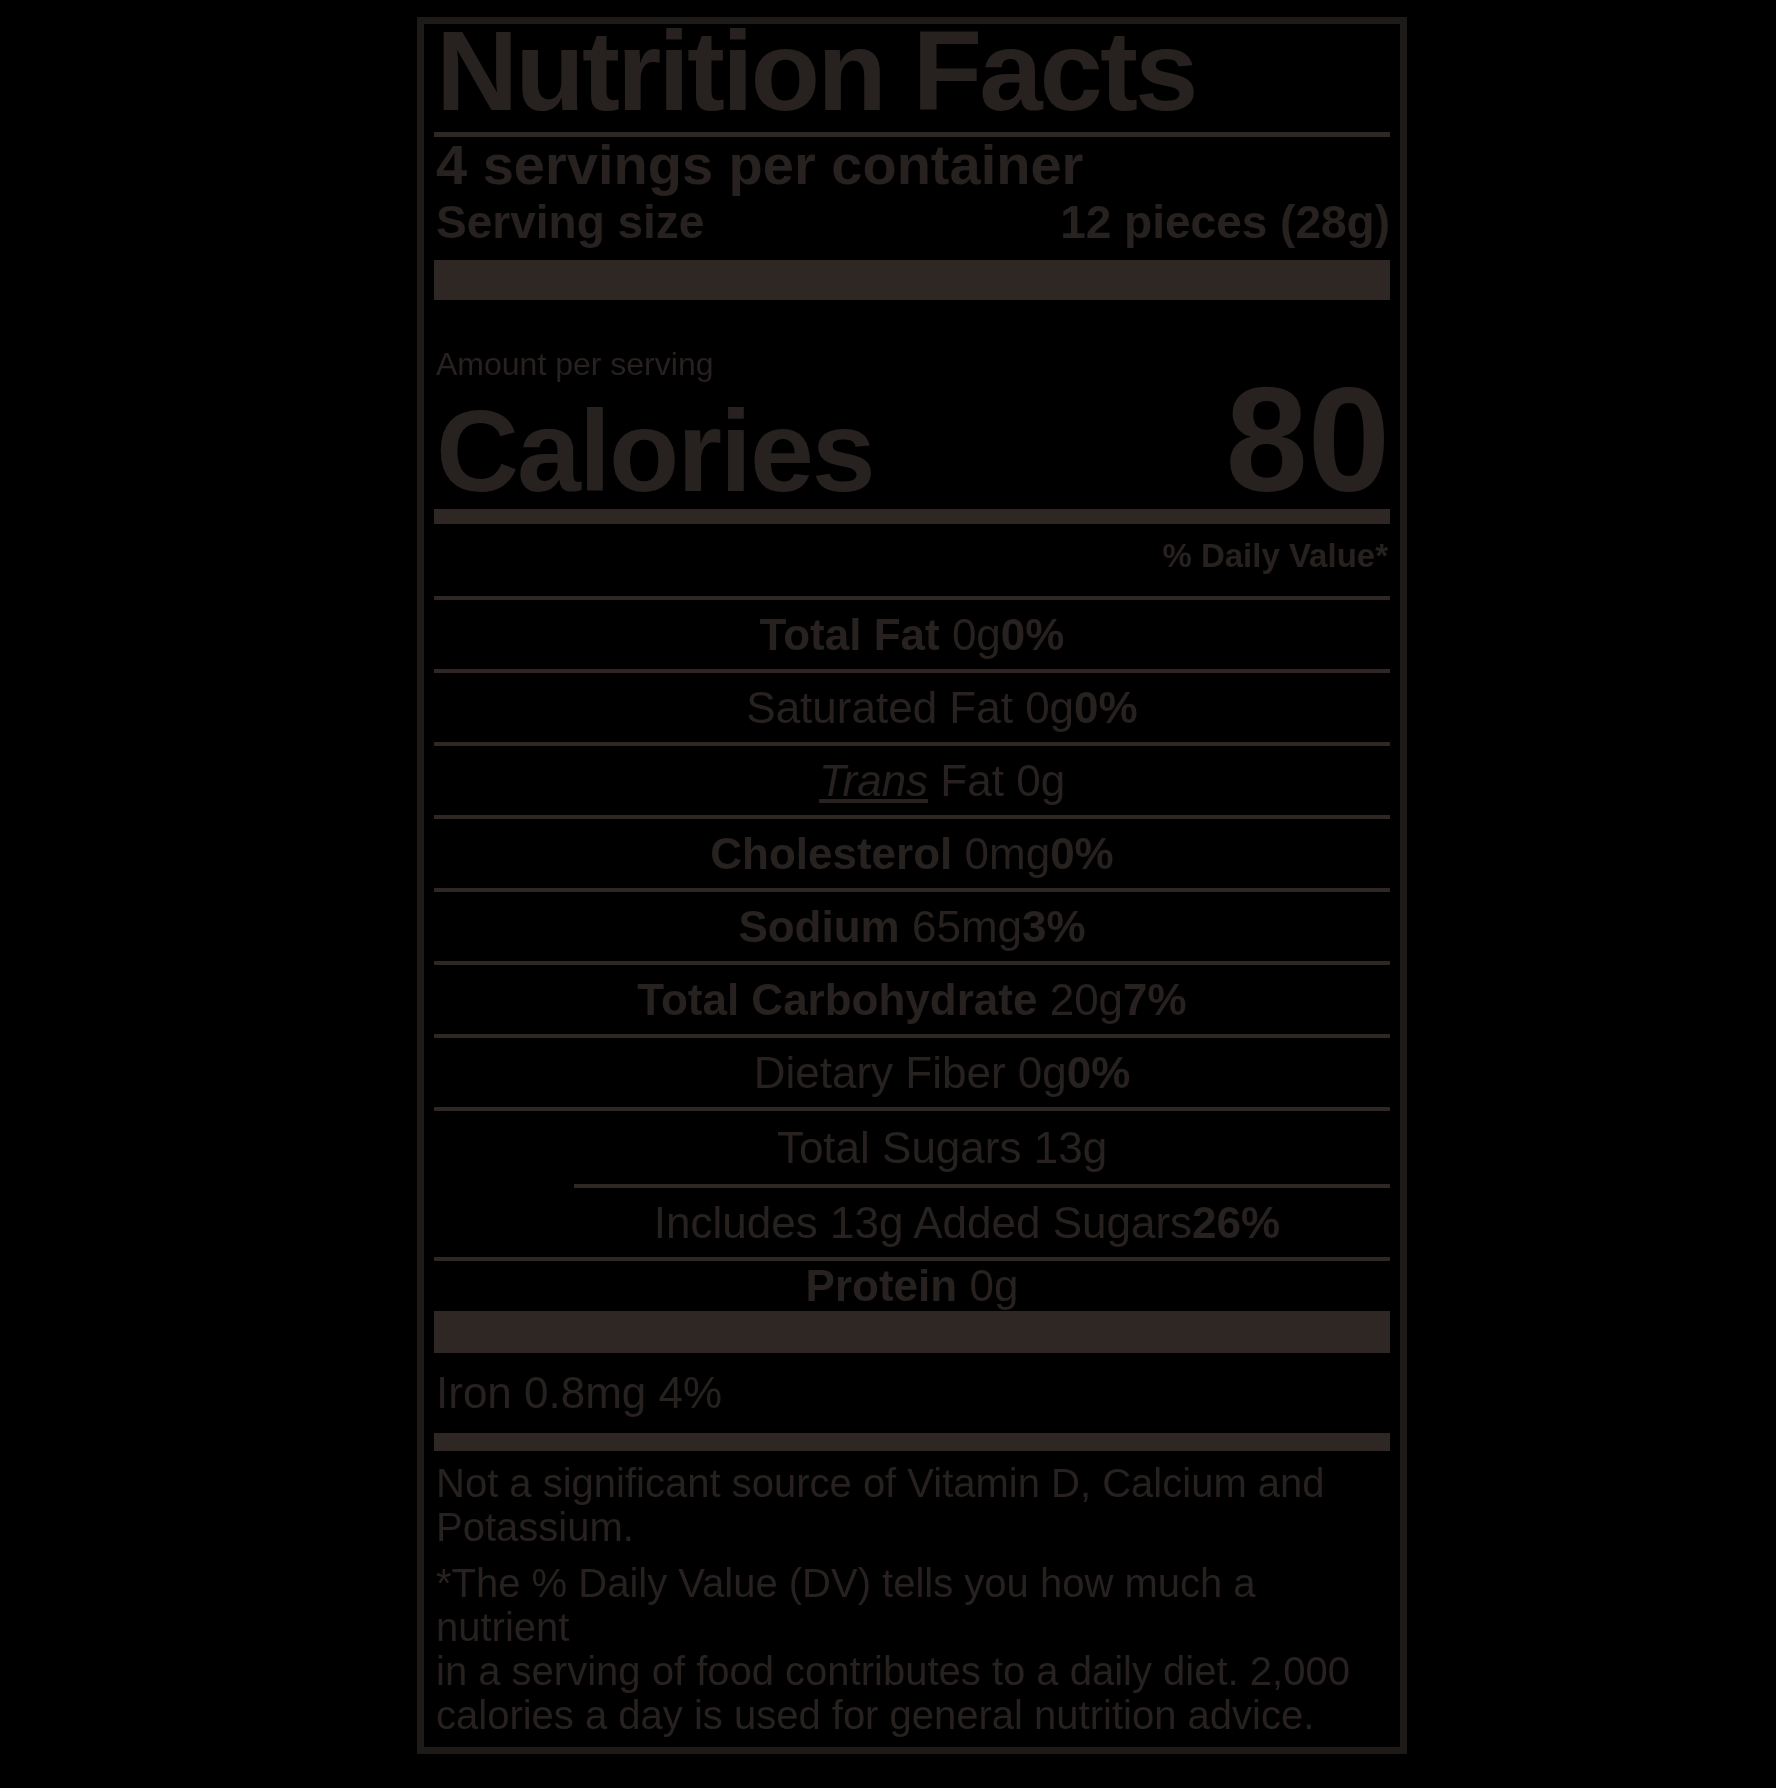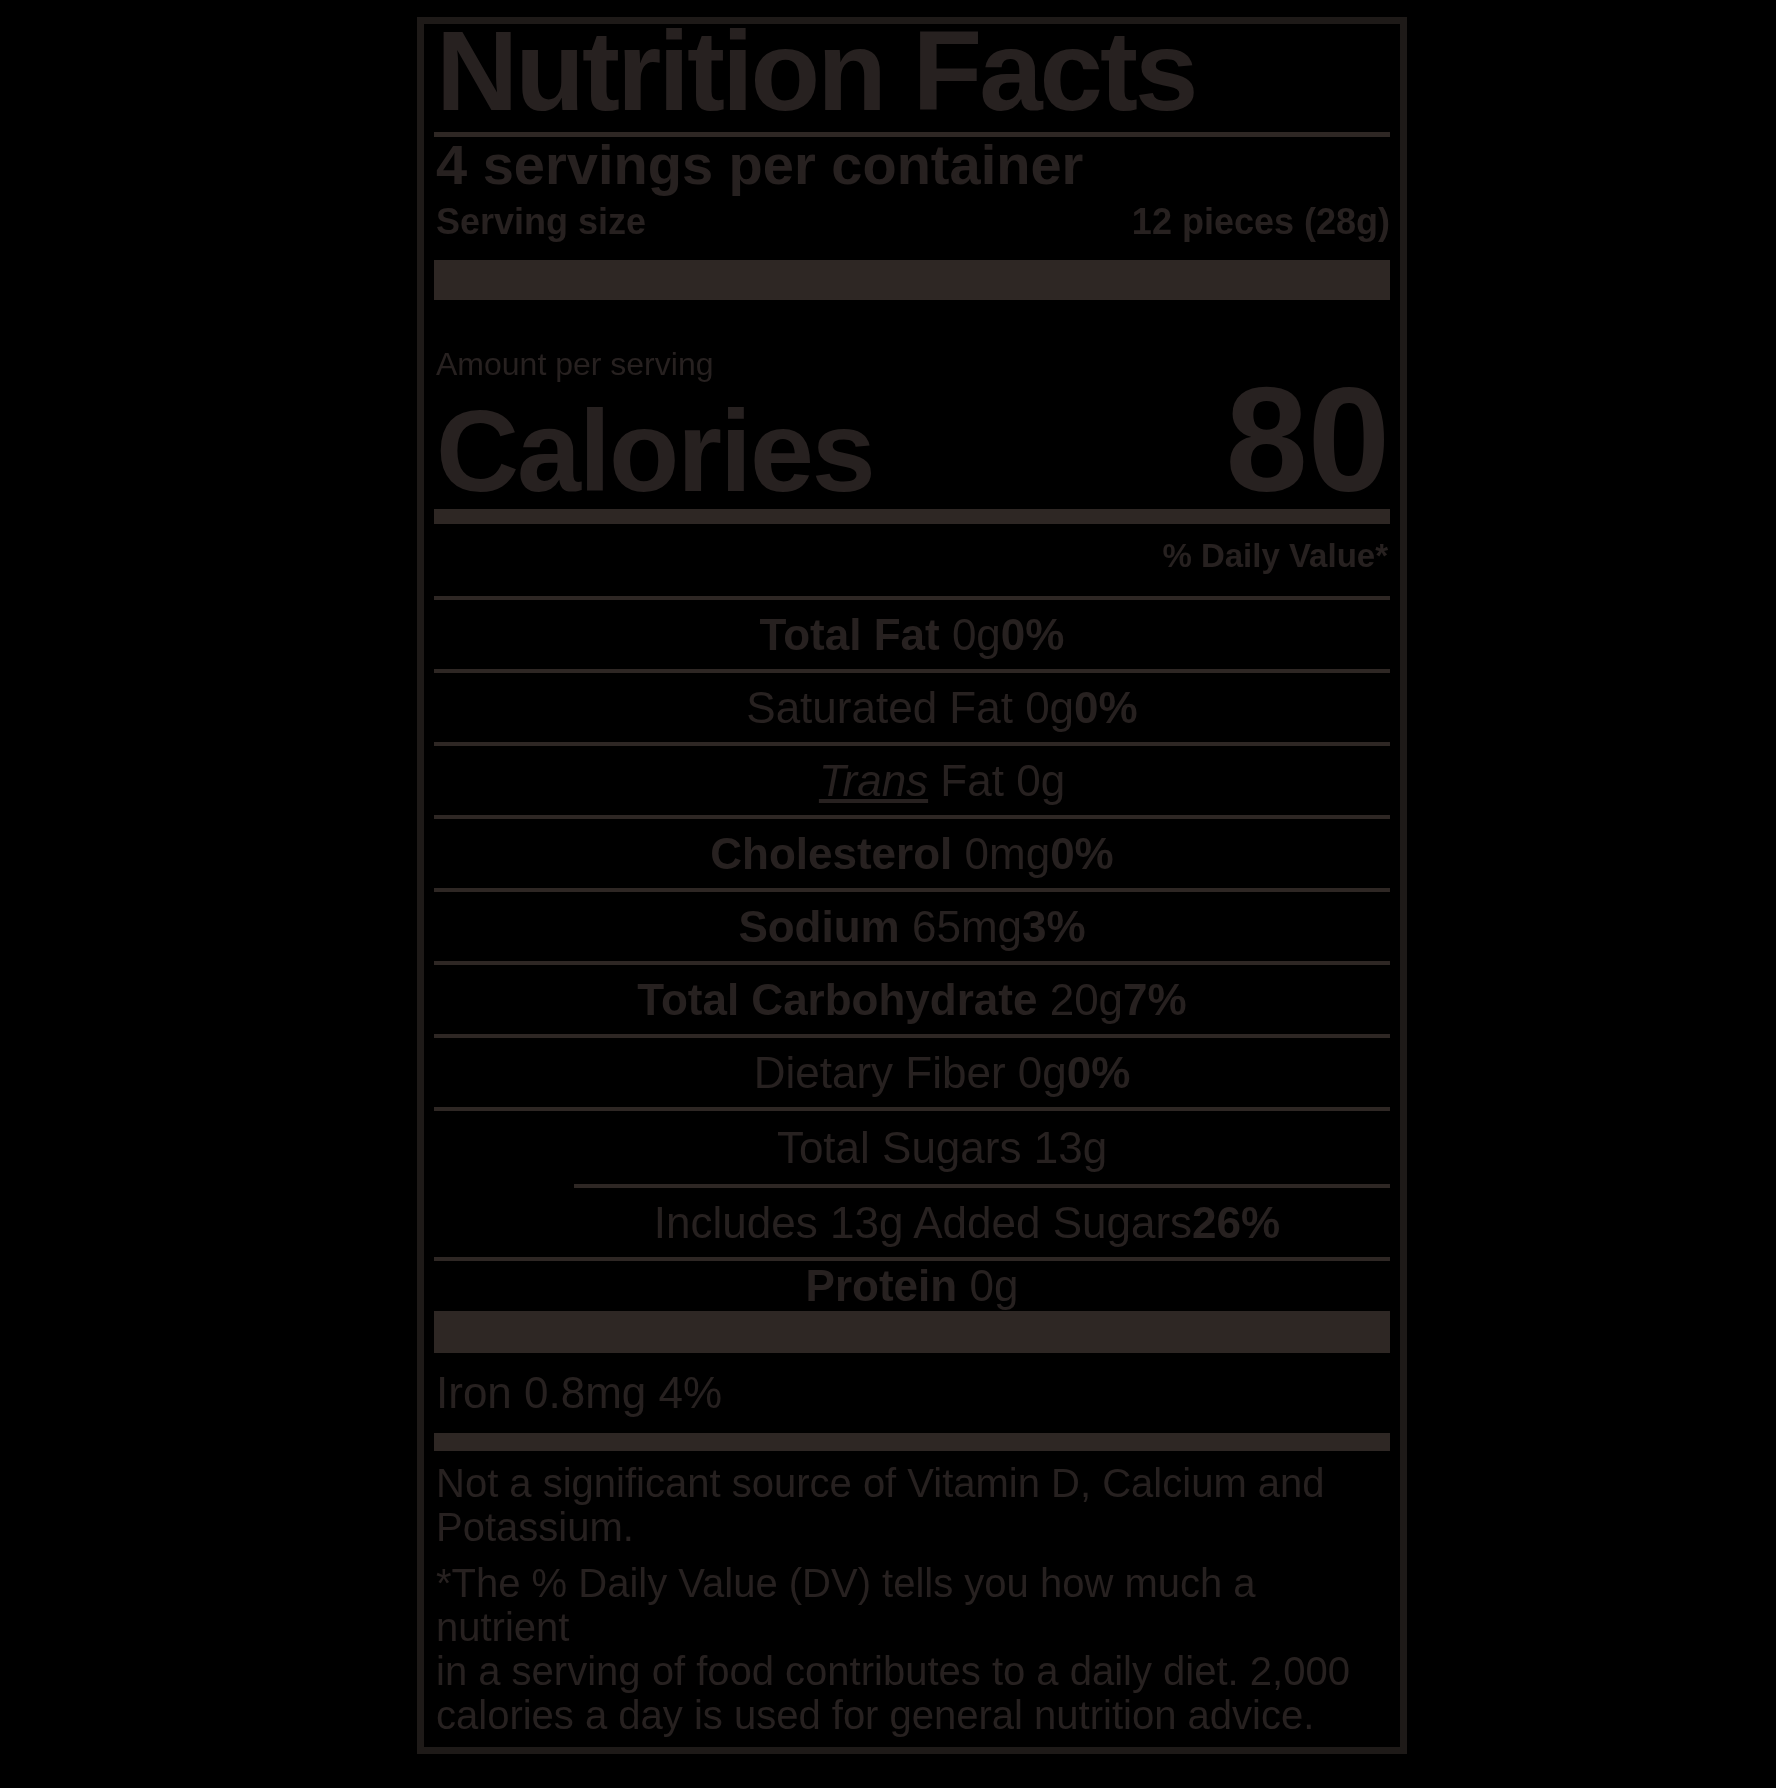--- a/index.html
+++ b/index.html
@@ -34,21 +34,21 @@
     line-height:86px;
     font-weight:bold;
     letter-spacing:-3px;
     white-space:nowrap;
   }
   .rule{height:4px;background:var(--bar);}
   .rule-title{height:5px;margin-top:18px;}
   .servings{font-size:56px;line-height:56px;padding-left:2px;font-weight:bold;}
   .serving-size{
     display:flex;justify-content:space-between;align-items:center;
-    font-weight:bold;font-size:36px;line-height:58px;padding-left:2px;gap:9px;
+    font-weight:bold;font-size:46px;line-height:58px;padding-left:2px;gap:9px;
   }
   .bar{background:var(--bar);width:100%;}
   .bar-thick{height:40px;margin-top:9px;}
   .amount{font-weight:normal;font-size:32px;line-height:40px;margin-top:44px;padding-left:2px;}
   .calories-row{
     display:flex;justify-content:space-between;align-items:baseline;
     margin-top:6px;padding-left:2px;
   }
   .calories-word{font-size:115px;line-height:100px;font-weight:bold;letter-spacing:-2px;}
   .calories-num{font-size:148px;line-height:100px;font-weight:bold;}

